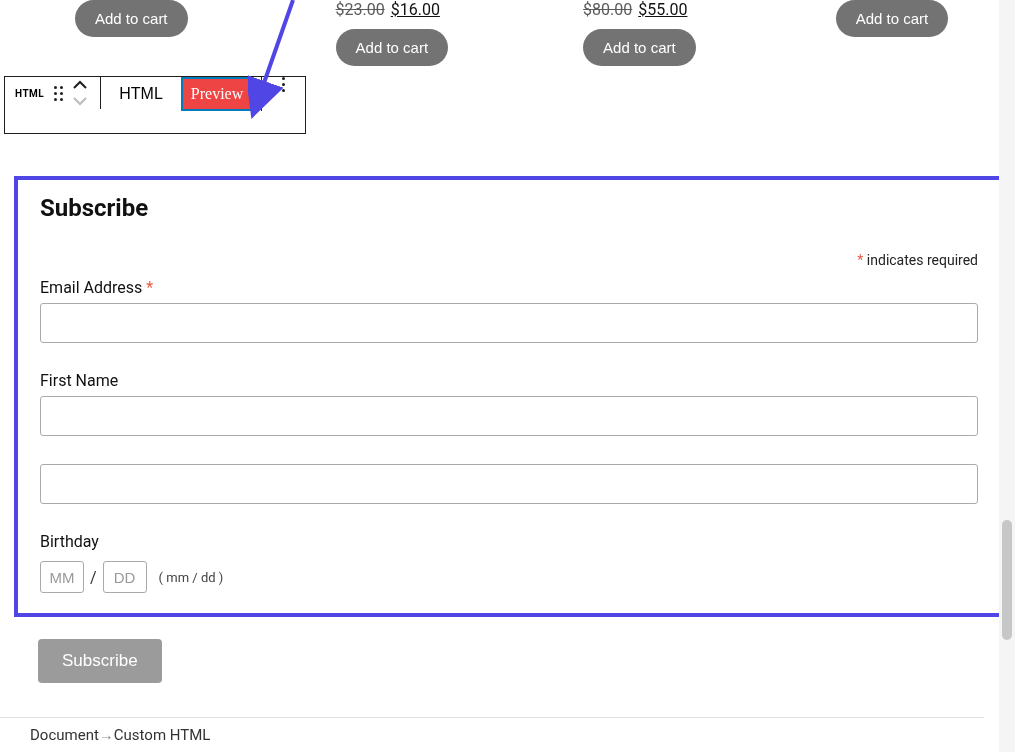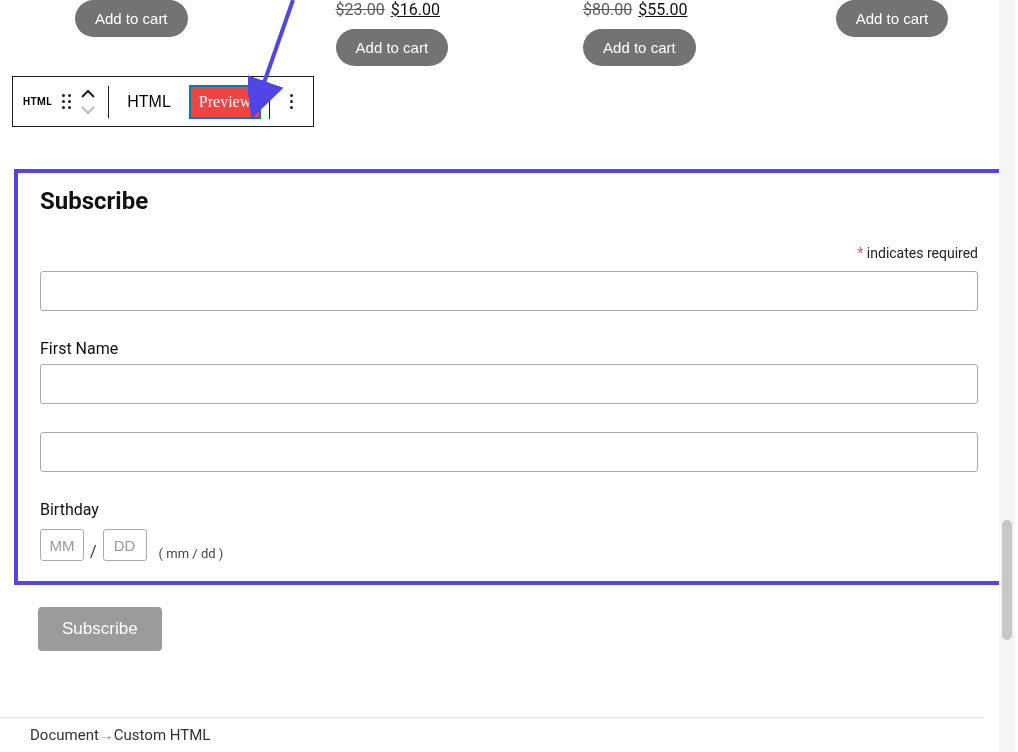--- a/index.html
+++ b/index.html
@@ -43,24 +43,24 @@
       position: absolute;
       top: 0px;
       left: 248px;
       pointer-events: none;
     }
 
     
     .block-toolbar {
       display: inline-flex;
       border: 1px solid #1e1e1e;
-      margin: 10px 0 0 12px;
-      height: 51px;
+      margin: 10px 0 0 4px;
+      height: 58px;
       background: #fff;
-      align-items: center;
+      align-items: flex-start;
     }
     .toolbar-seg {
       display: flex;
       align-items: center;
       padding: 0 10px;
       border-right: 1px solid #1e1e1e;
     }
     .toolbar-seg:last-child { border-right: none; }
     .block-label-small {
       font-size: 10px;
@@ -120,21 +120,21 @@
       width: 100%;
       height: 40px;
       border: 1px solid #aaa;
       border-radius: 3px;
       padding: 0 10px;
       font-size: 15px;
       margin-bottom: 28px;
     }
     .birthday-row {
       display: flex;
-      align-items: flex-end;
+      align-items: center;
       gap: 6px;
     }
     .birthday-input {
       width: 44px;
       height: 32px;
       border: 1px solid #aaa;
       border-radius: 3px;
       text-align: center;
       font-size: 15px;
       color: #999;
@@ -268,20 +268,24 @@
 </div>
 
 
 <div class="highlight-box">
   <h2 class="subscribe-title">Subscribe</h2>
   <div class="required-note">
     <span class="asterisk">*</span>
     <span>indicates required</span>
   </div>
 
+  <label class="field-label">
+    <span>Email Address</span>
+    <span class="asterisk">*</span>
+  </label>
   <input class="text-input" type="text" style="">
 
   <label class="field-label">First Name</label>
   <input class="text-input" type="text" style="">
 
   <input class="text-input" type="text" style="">
 
   <label class="field-label" style="margin-bottom:10px">Birthday</label>
   <div class="birthday-row">
     <input class="birthday-input" type="text" placeholder="MM" style="">

